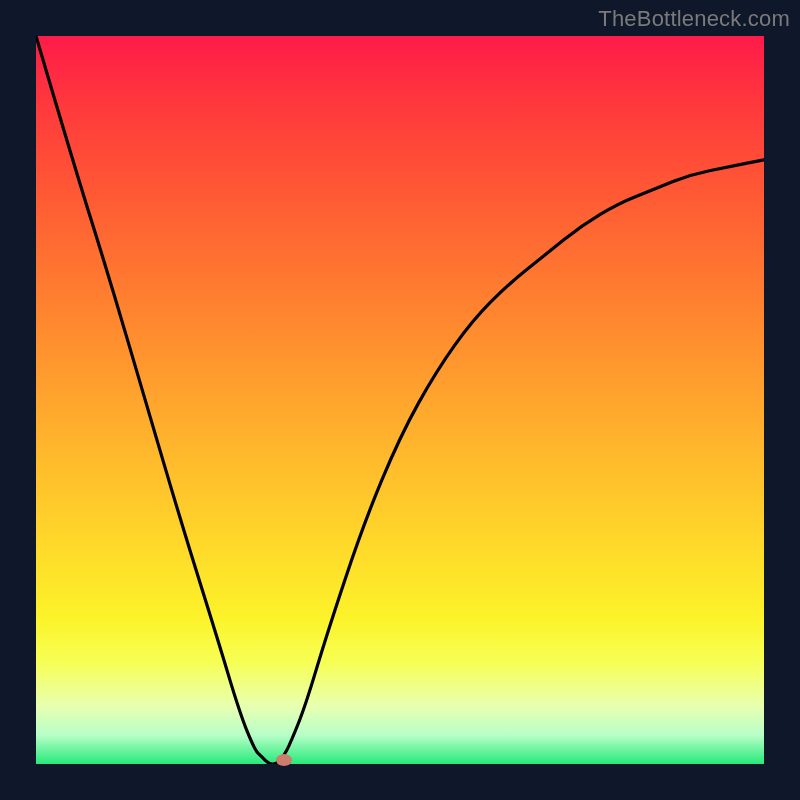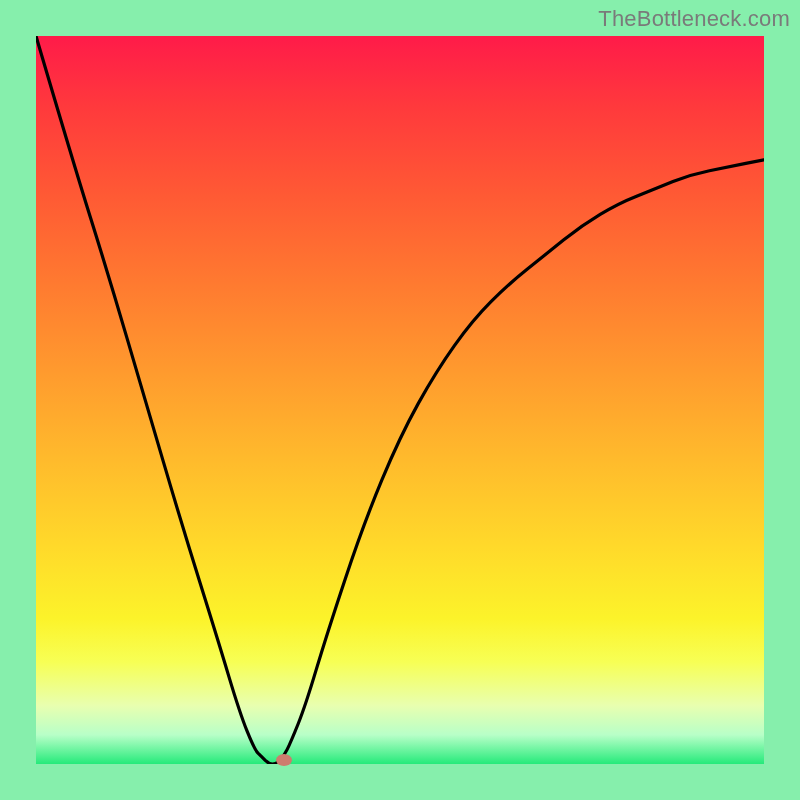--- a/index.html
+++ b/index.html
@@ -9,21 +9,21 @@
     height: 800px;
     background: #000000;
     overflow: hidden;
   }
   .frame {
     position: absolute;
     top: 0;
     left: 0;
     width: 800px;
     height: 800px;
-    background: #86efac;
+    background: #0f172a;
   }
   .plot-area {
     position: absolute;
     left: 36px;
     top: 36px;
     width: 728px;
     height: 728px;
     
     background: linear-gradient(to bottom,
       #ff1b49 0%,

